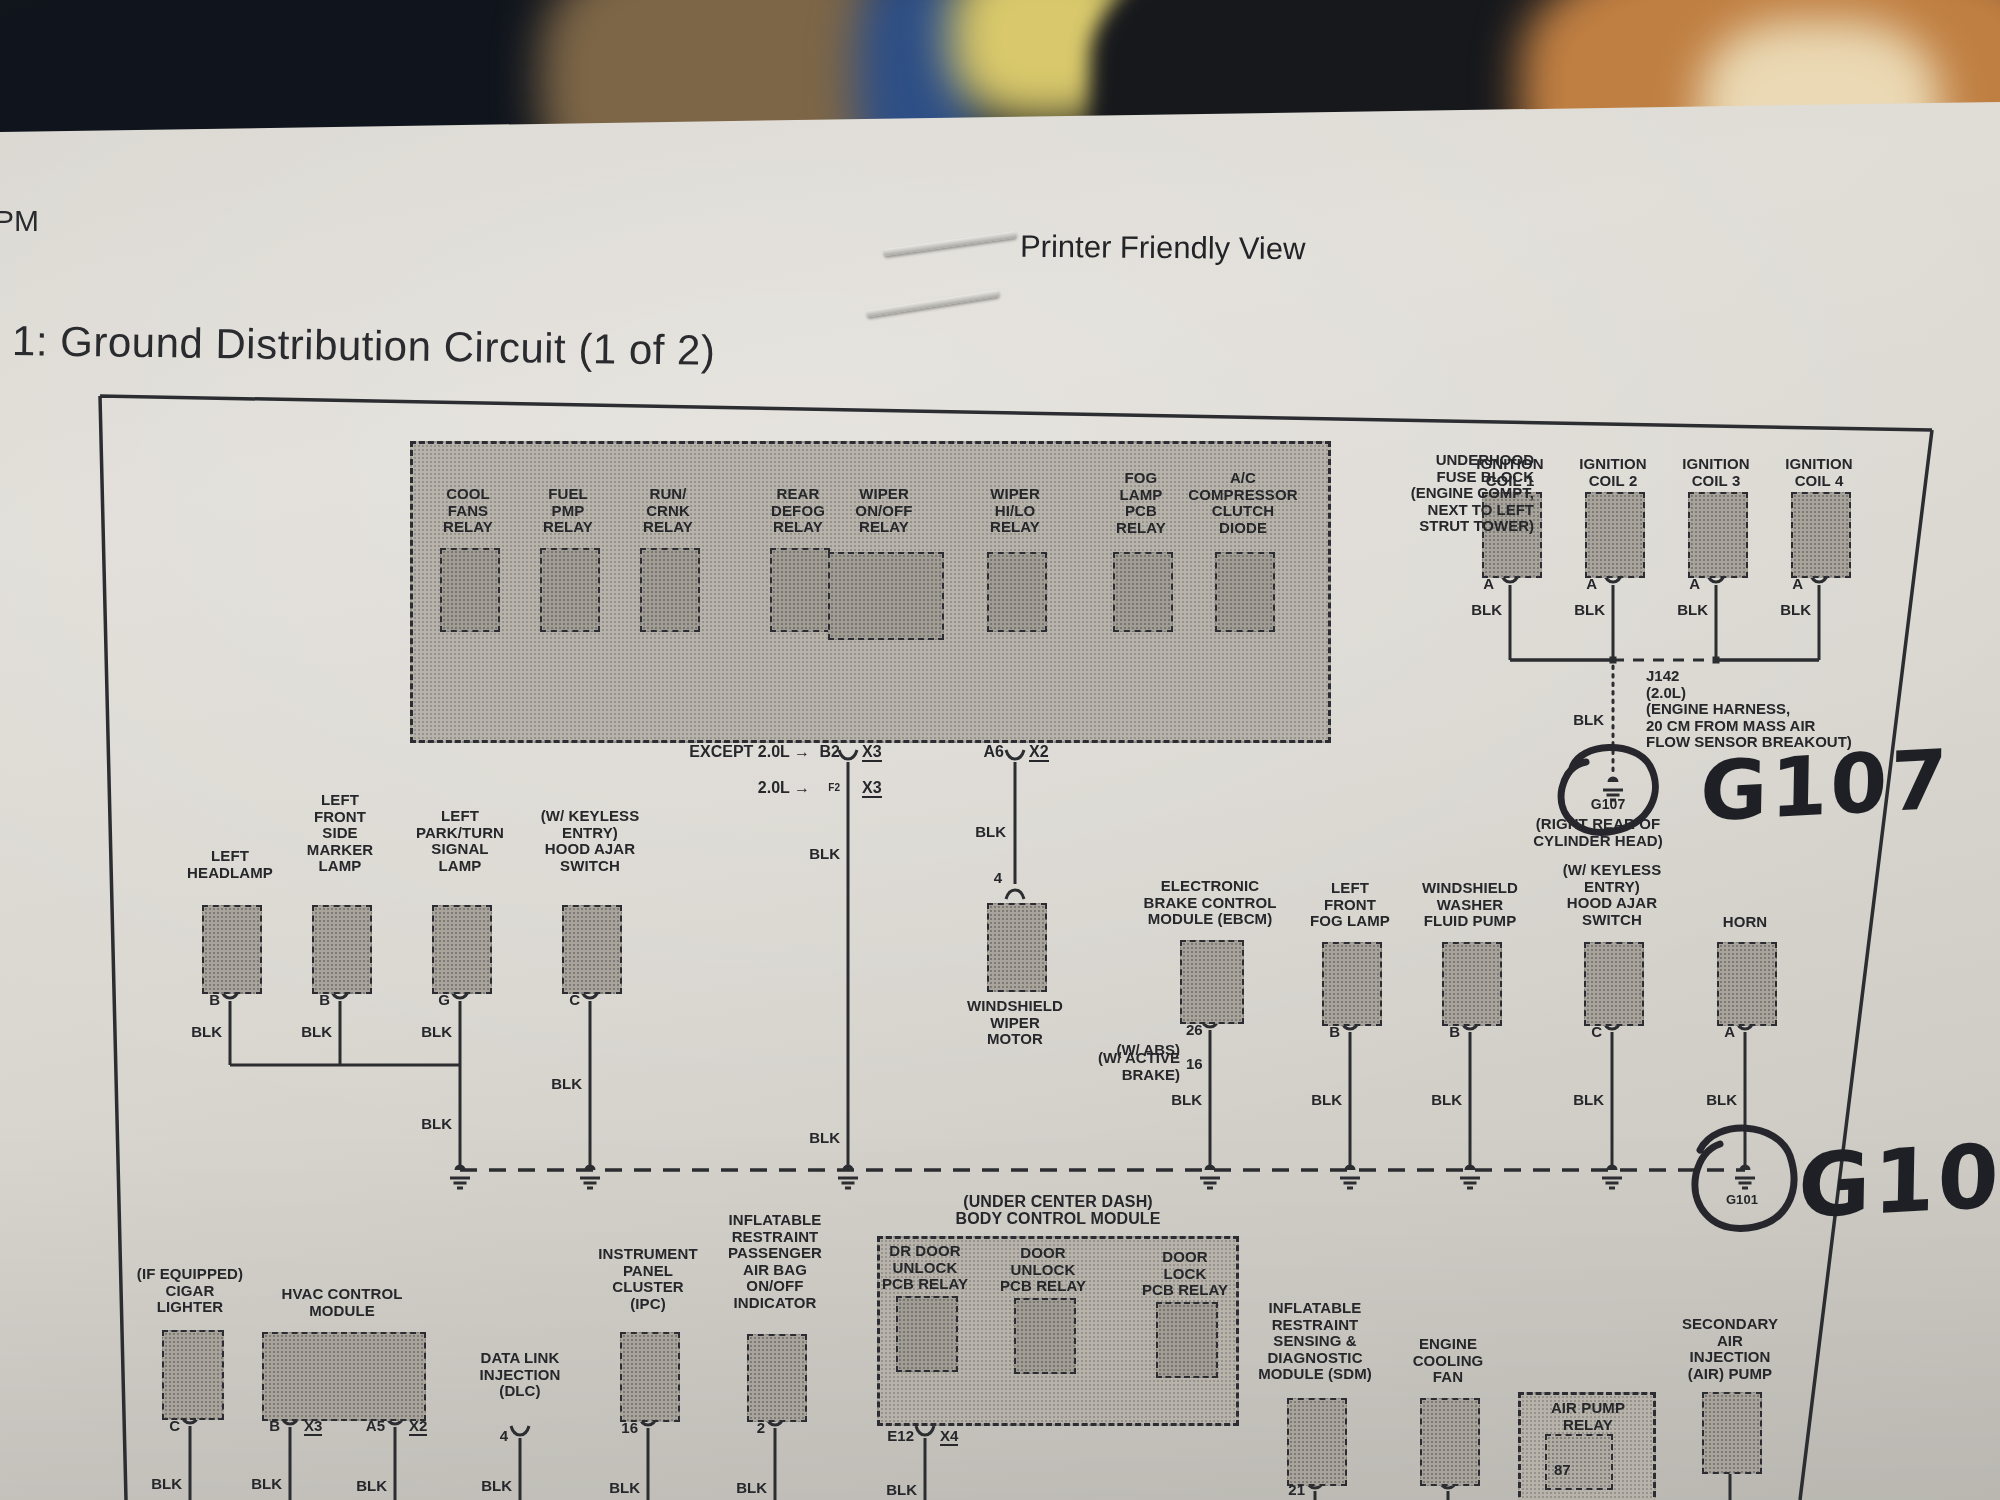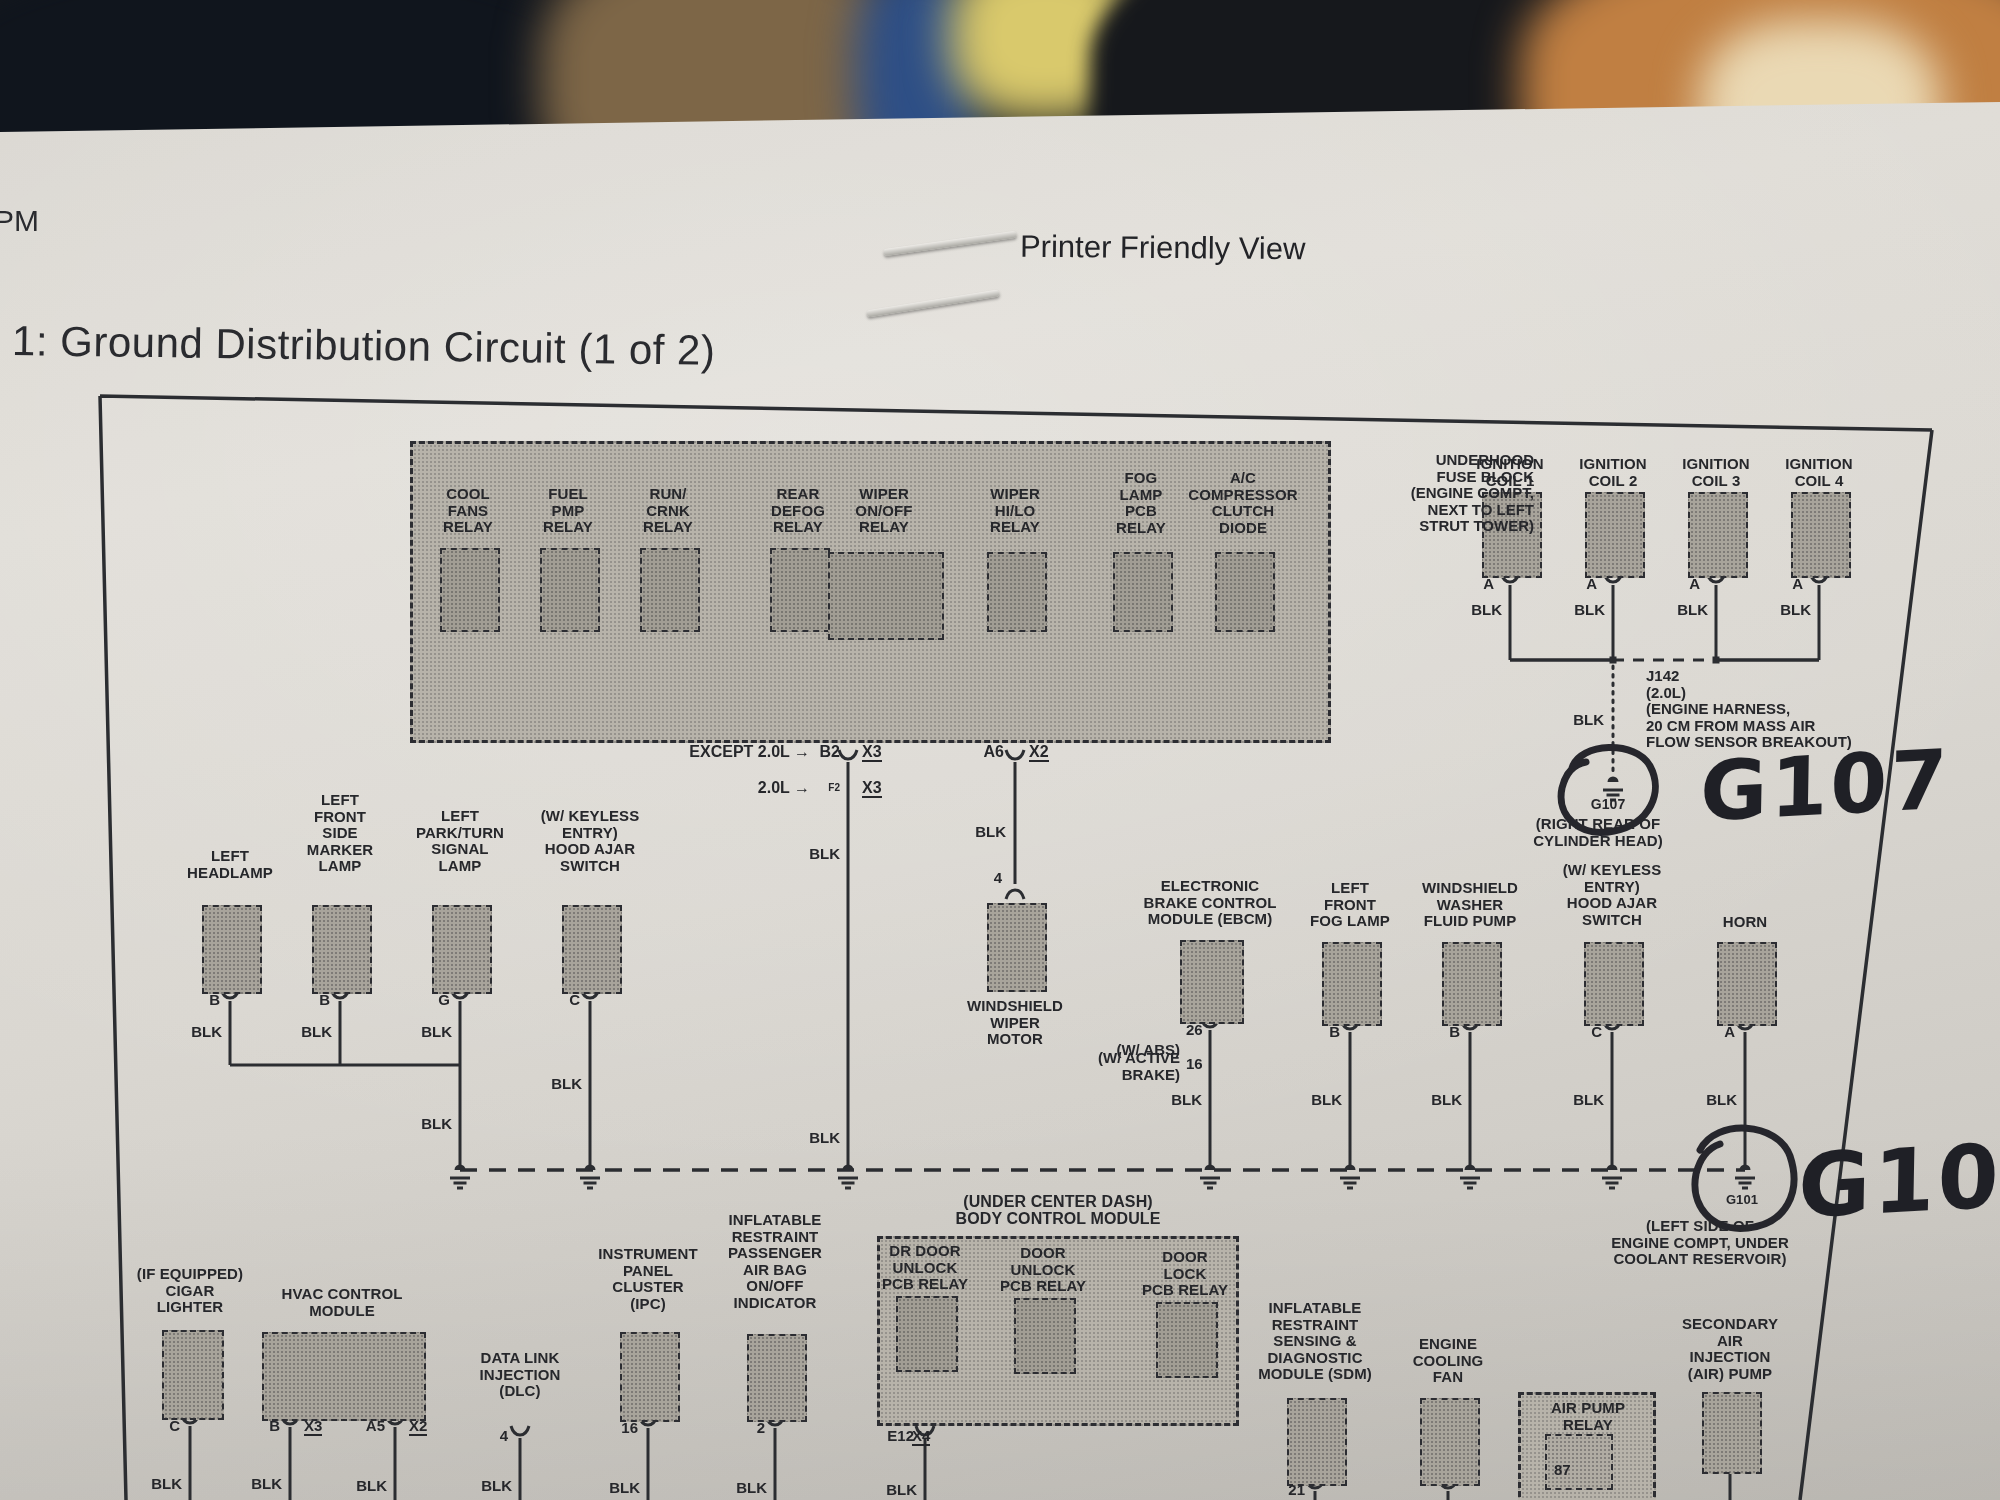--- a/index.html
+++ b/index.html
@@ -334,23 +334,20 @@
   <div class="lbl" style="left:1745px;top:914px;width:90px;">HORN</div>
   <div class="pr" style="left:1312px;top:1024px;width:28px;">B</div>
   <div class="pr" style="left:1432px;top:1024px;width:28px;">B</div>
   <div class="pr" style="left:1574px;top:1024px;width:28px;">C</div>
   <div class="pr" style="left:1707px;top:1024px;width:28px;">A</div>
   <div class="pr" style="left:1302px;top:1092px;width:40px;">BLK</div>
   <div class="pr" style="left:1422px;top:1092px;width:40px;">BLK</div>
   <div class="pr" style="left:1564px;top:1092px;width:40px;">BLK</div>
   <div class="pr" style="left:1697px;top:1092px;width:40px;">BLK</div>
   <div class="lbl" style="left:1742px;top:1192px;width:70px;font-size:13px;">G101</div>
-  <div class="lbl" style="left:1700px;top:1218px;width:250px;">(LEFT SIDE OF
-ENGINE COMPT, UNDER
-COOLANT RESERVOIR)</div>
   <div class="hand" style="left:1798px;top:1128px;font-size:88px;">G101</div>
 
   <div class="lbl" style="left:190px;top:1266px;width:140px;">(IF EQUIPPED)
 CIGAR
 LIGHTER</div>
   <div class="lbl" style="left:342px;top:1286px;width:180px;">HVAC CONTROL
 MODULE</div>
   <div class="lbl" style="left:520px;top:1350px;width:150px;">DATA LINK
 INJECTION
 (DLC)</div>
@@ -393,21 +390,21 @@
 
   <div class="pr" style="left:150px;top:1418px;width:30px;">C</div>
   <div class="pr" style="left:250px;top:1418px;width:30px;">B</div>
   <div class="pl" style="left:304px;top:1418px;"><span class="ul">X3</span></div>
   <div class="pr" style="left:351px;top:1418px;width:34px;">A5</div>
   <div class="pl" style="left:409px;top:1418px;"><span class="ul">X2</span></div>
   <div class="pr" style="left:482px;top:1428px;width:26px;">4</div>
   <div class="pr" style="left:606px;top:1420px;width:32px;">16</div>
   <div class="pr" style="left:739px;top:1420px;width:26px;">2</div>
   <div class="pr" style="left:876px;top:1428px;width:38px;">E12</div>
-  <div class="pl" style="left:912px;top:1428px;"><span class="ul">X4</span></div>
+  <div class="pl" style="left:940px;top:1428px;"><span class="ul">X4</span></div>
   <div class="pr" style="left:1275px;top:1482px;width:30px;">21</div>
 
   <div class="pr" style="left:140px;top:1476px;width:42px;">BLK</div>
   <div class="pr" style="left:240px;top:1476px;width:42px;">BLK</div>
   <div class="pr" style="left:345px;top:1478px;width:42px;">BLK</div>
   <div class="pr" style="left:470px;top:1478px;width:42px;">BLK</div>
   <div class="pr" style="left:598px;top:1480px;width:42px;">BLK</div>
   <div class="pr" style="left:725px;top:1480px;width:42px;">BLK</div>
   <div class="pr" style="left:875px;top:1482px;width:42px;">BLK</div>
 

